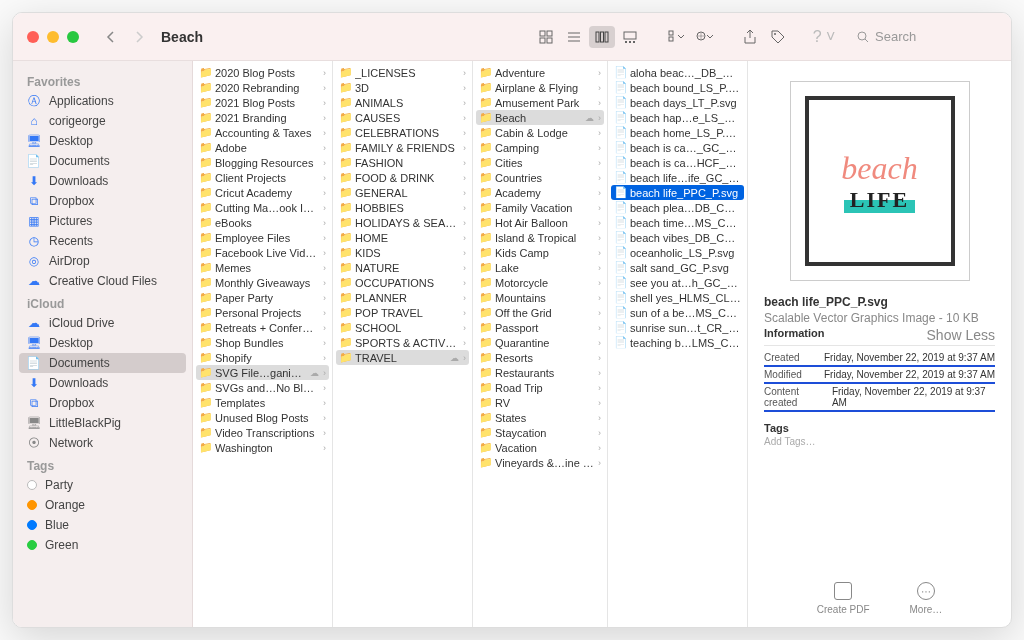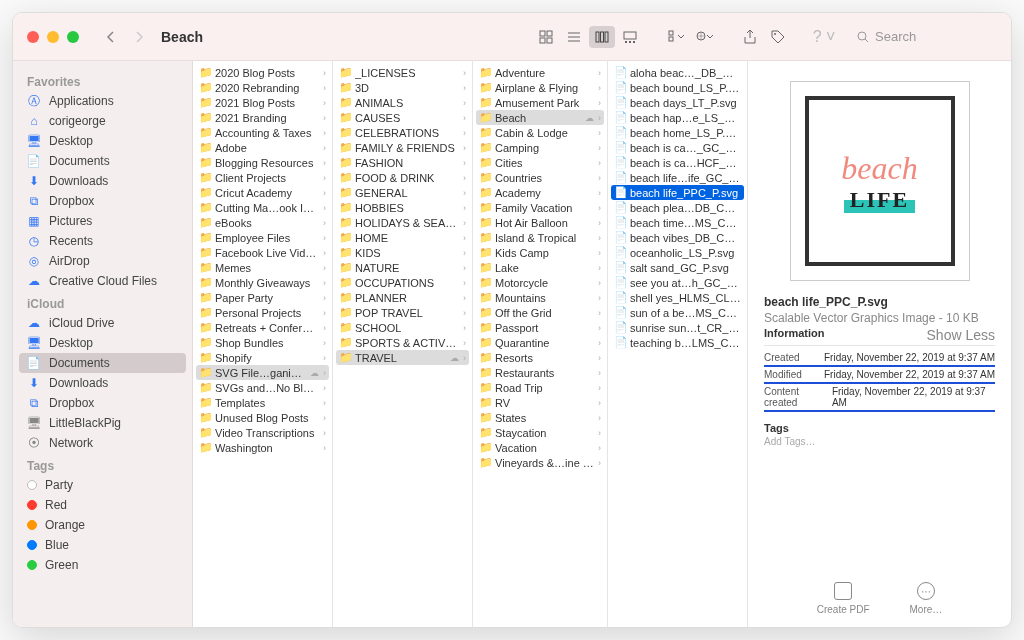--- a/index.html
+++ b/index.html
@@ -224,24 +224,20 @@
         <div class="sb-item">
           <div class="sb-icon gray">⦿</div>
           <span>Network</span>
         </div>
         <div class="sb-header">Tags</div>
         <div class="sb-item">
           <div class="tag-dot" style="background: rgb(255, 255, 255); border-color: rgb(187, 187, 187);"></div>
           <span>Party</span>
         </div>
         <div class="sb-item">
-          <div class="tag-dot" style="background: rgb(255, 59, 48); border-color: rgb(255, 59, 48);"></div>
-          <span>Red</span>
-        </div>
-        <div class="sb-item">
           <div class="tag-dot" style="background: rgb(255, 149, 0); border-color: rgb(255, 149, 0);"></div>
           <span>Orange</span>
         </div>
         <div class="sb-item">
           <div class="tag-dot" style="background: rgb(0, 122, 255); border-color: rgb(0, 122, 255);"></div>
           <span>Blue</span>
         </div>
         <div class="sb-item">
           <div class="tag-dot" style="background: rgb(40, 205, 65); border-color: rgb(40, 205, 65);"></div>
           <span>Green</span>

